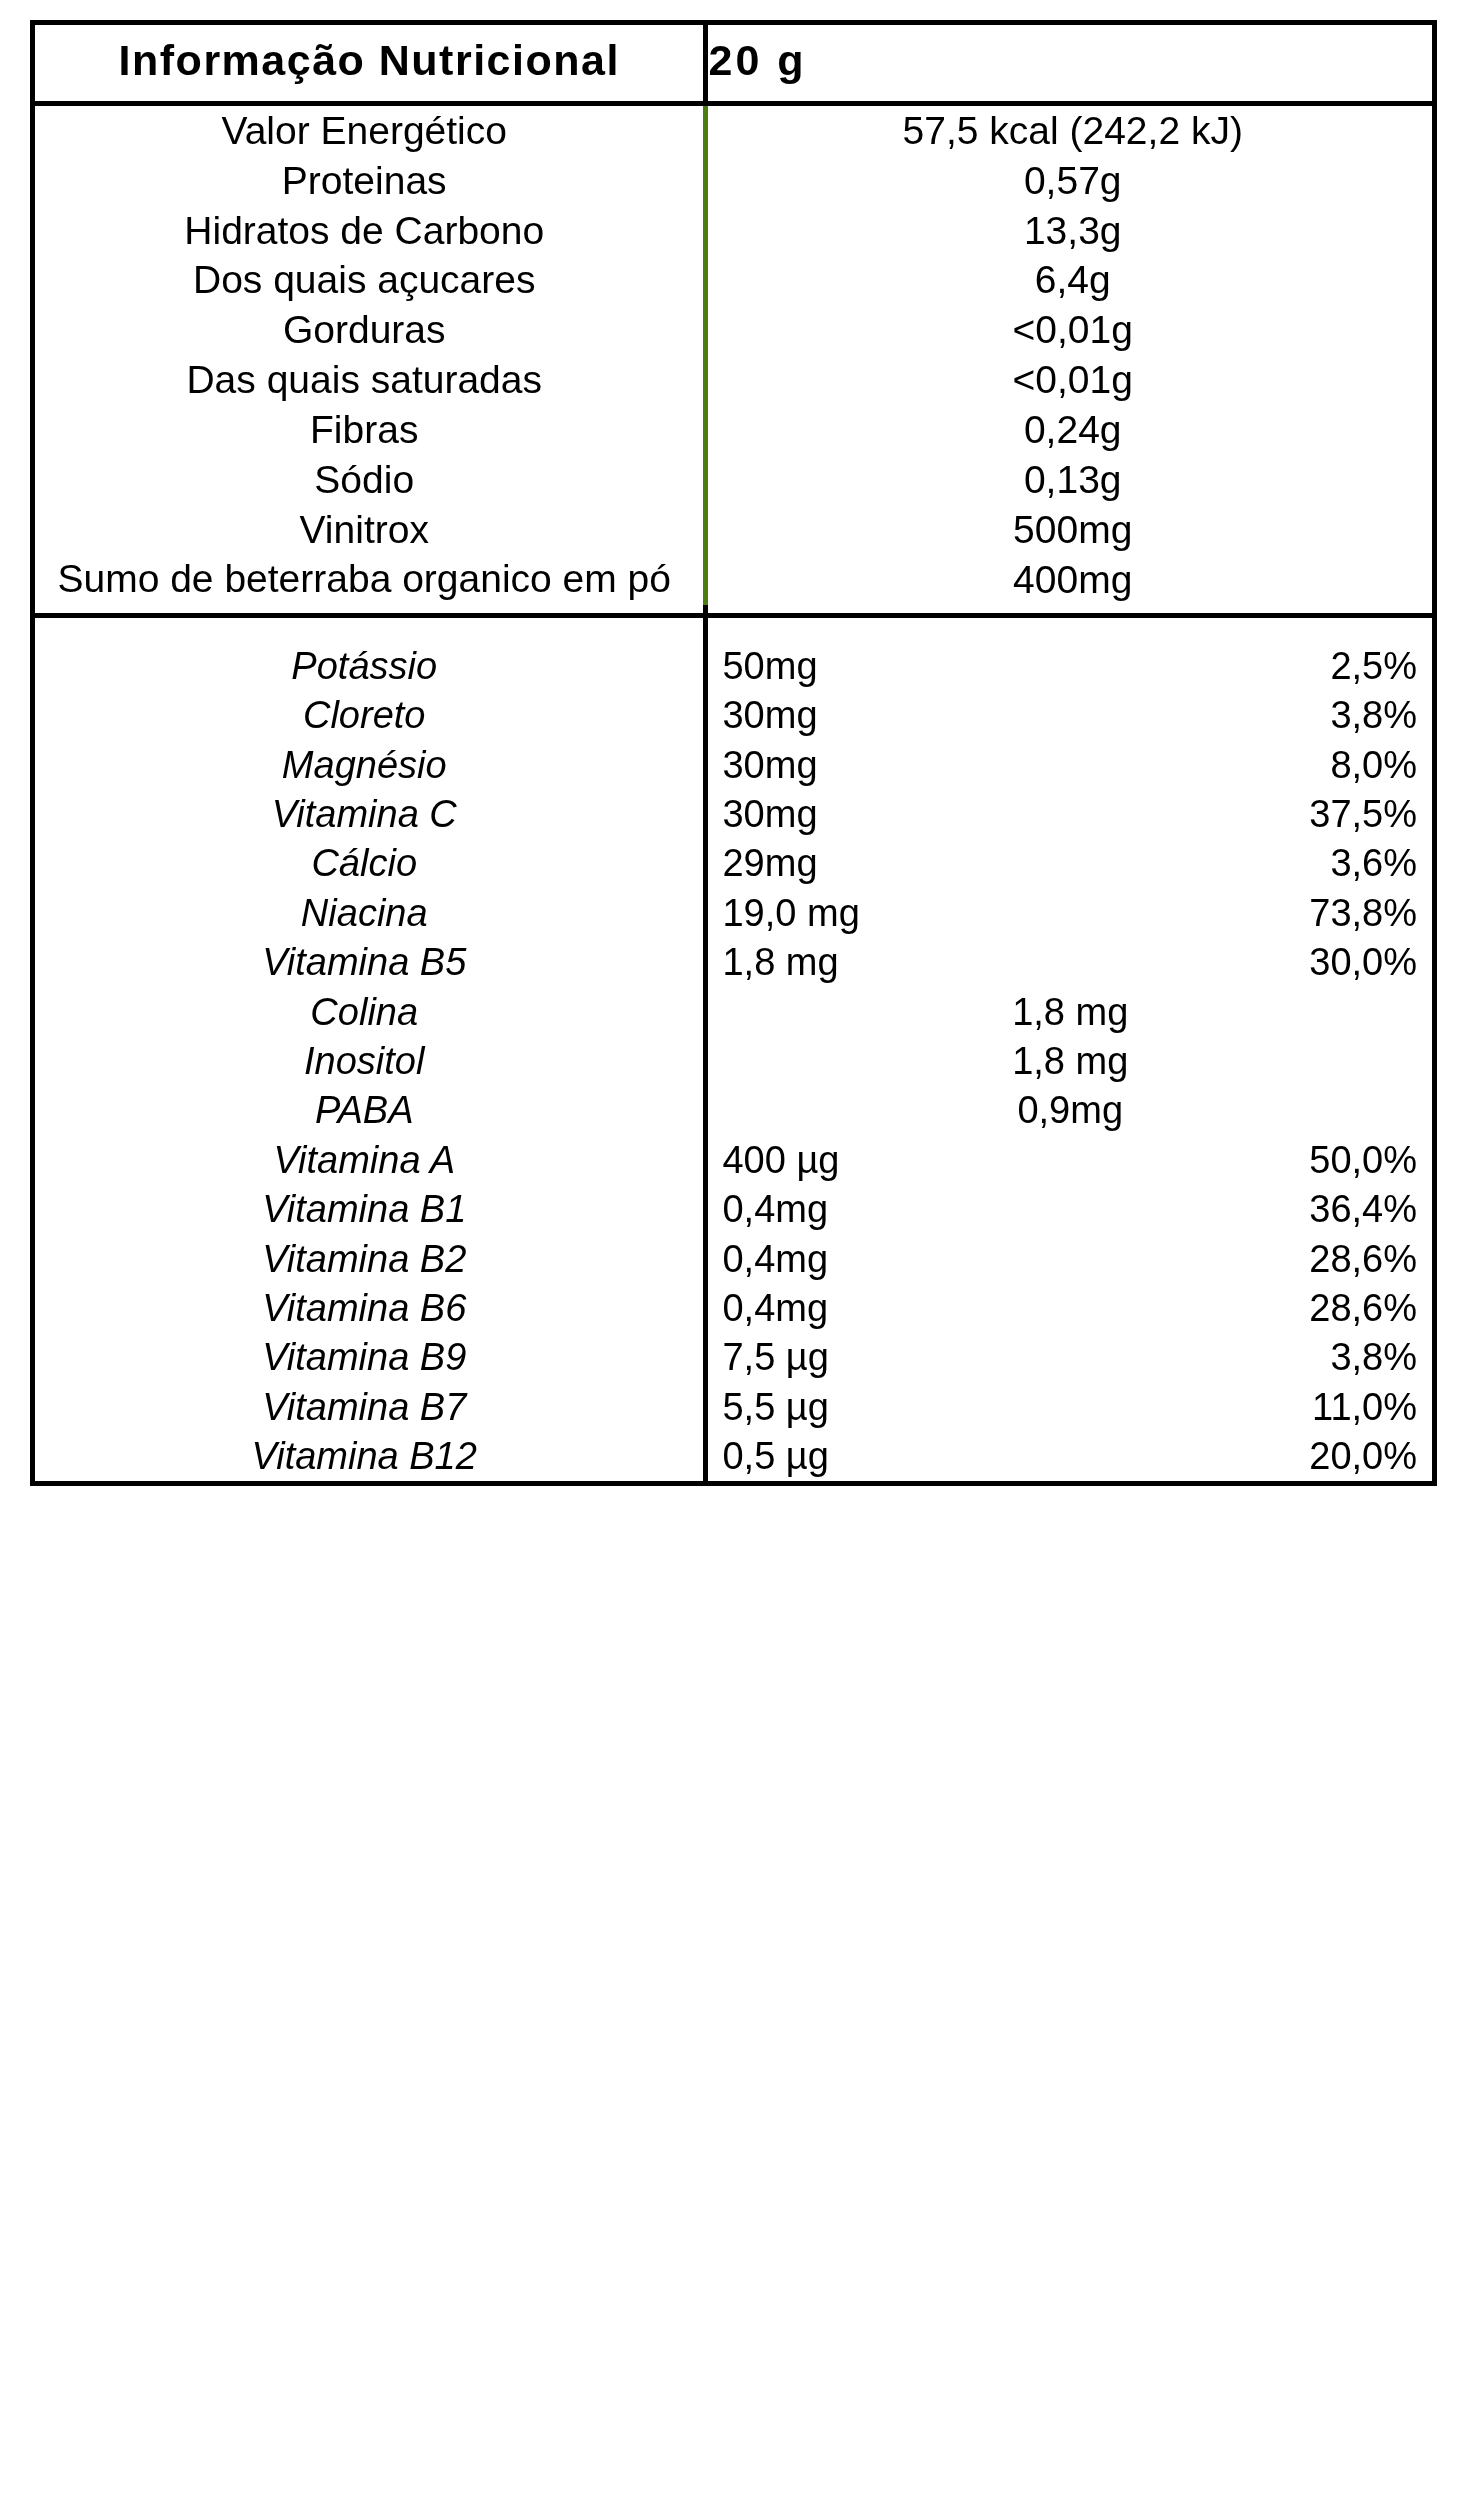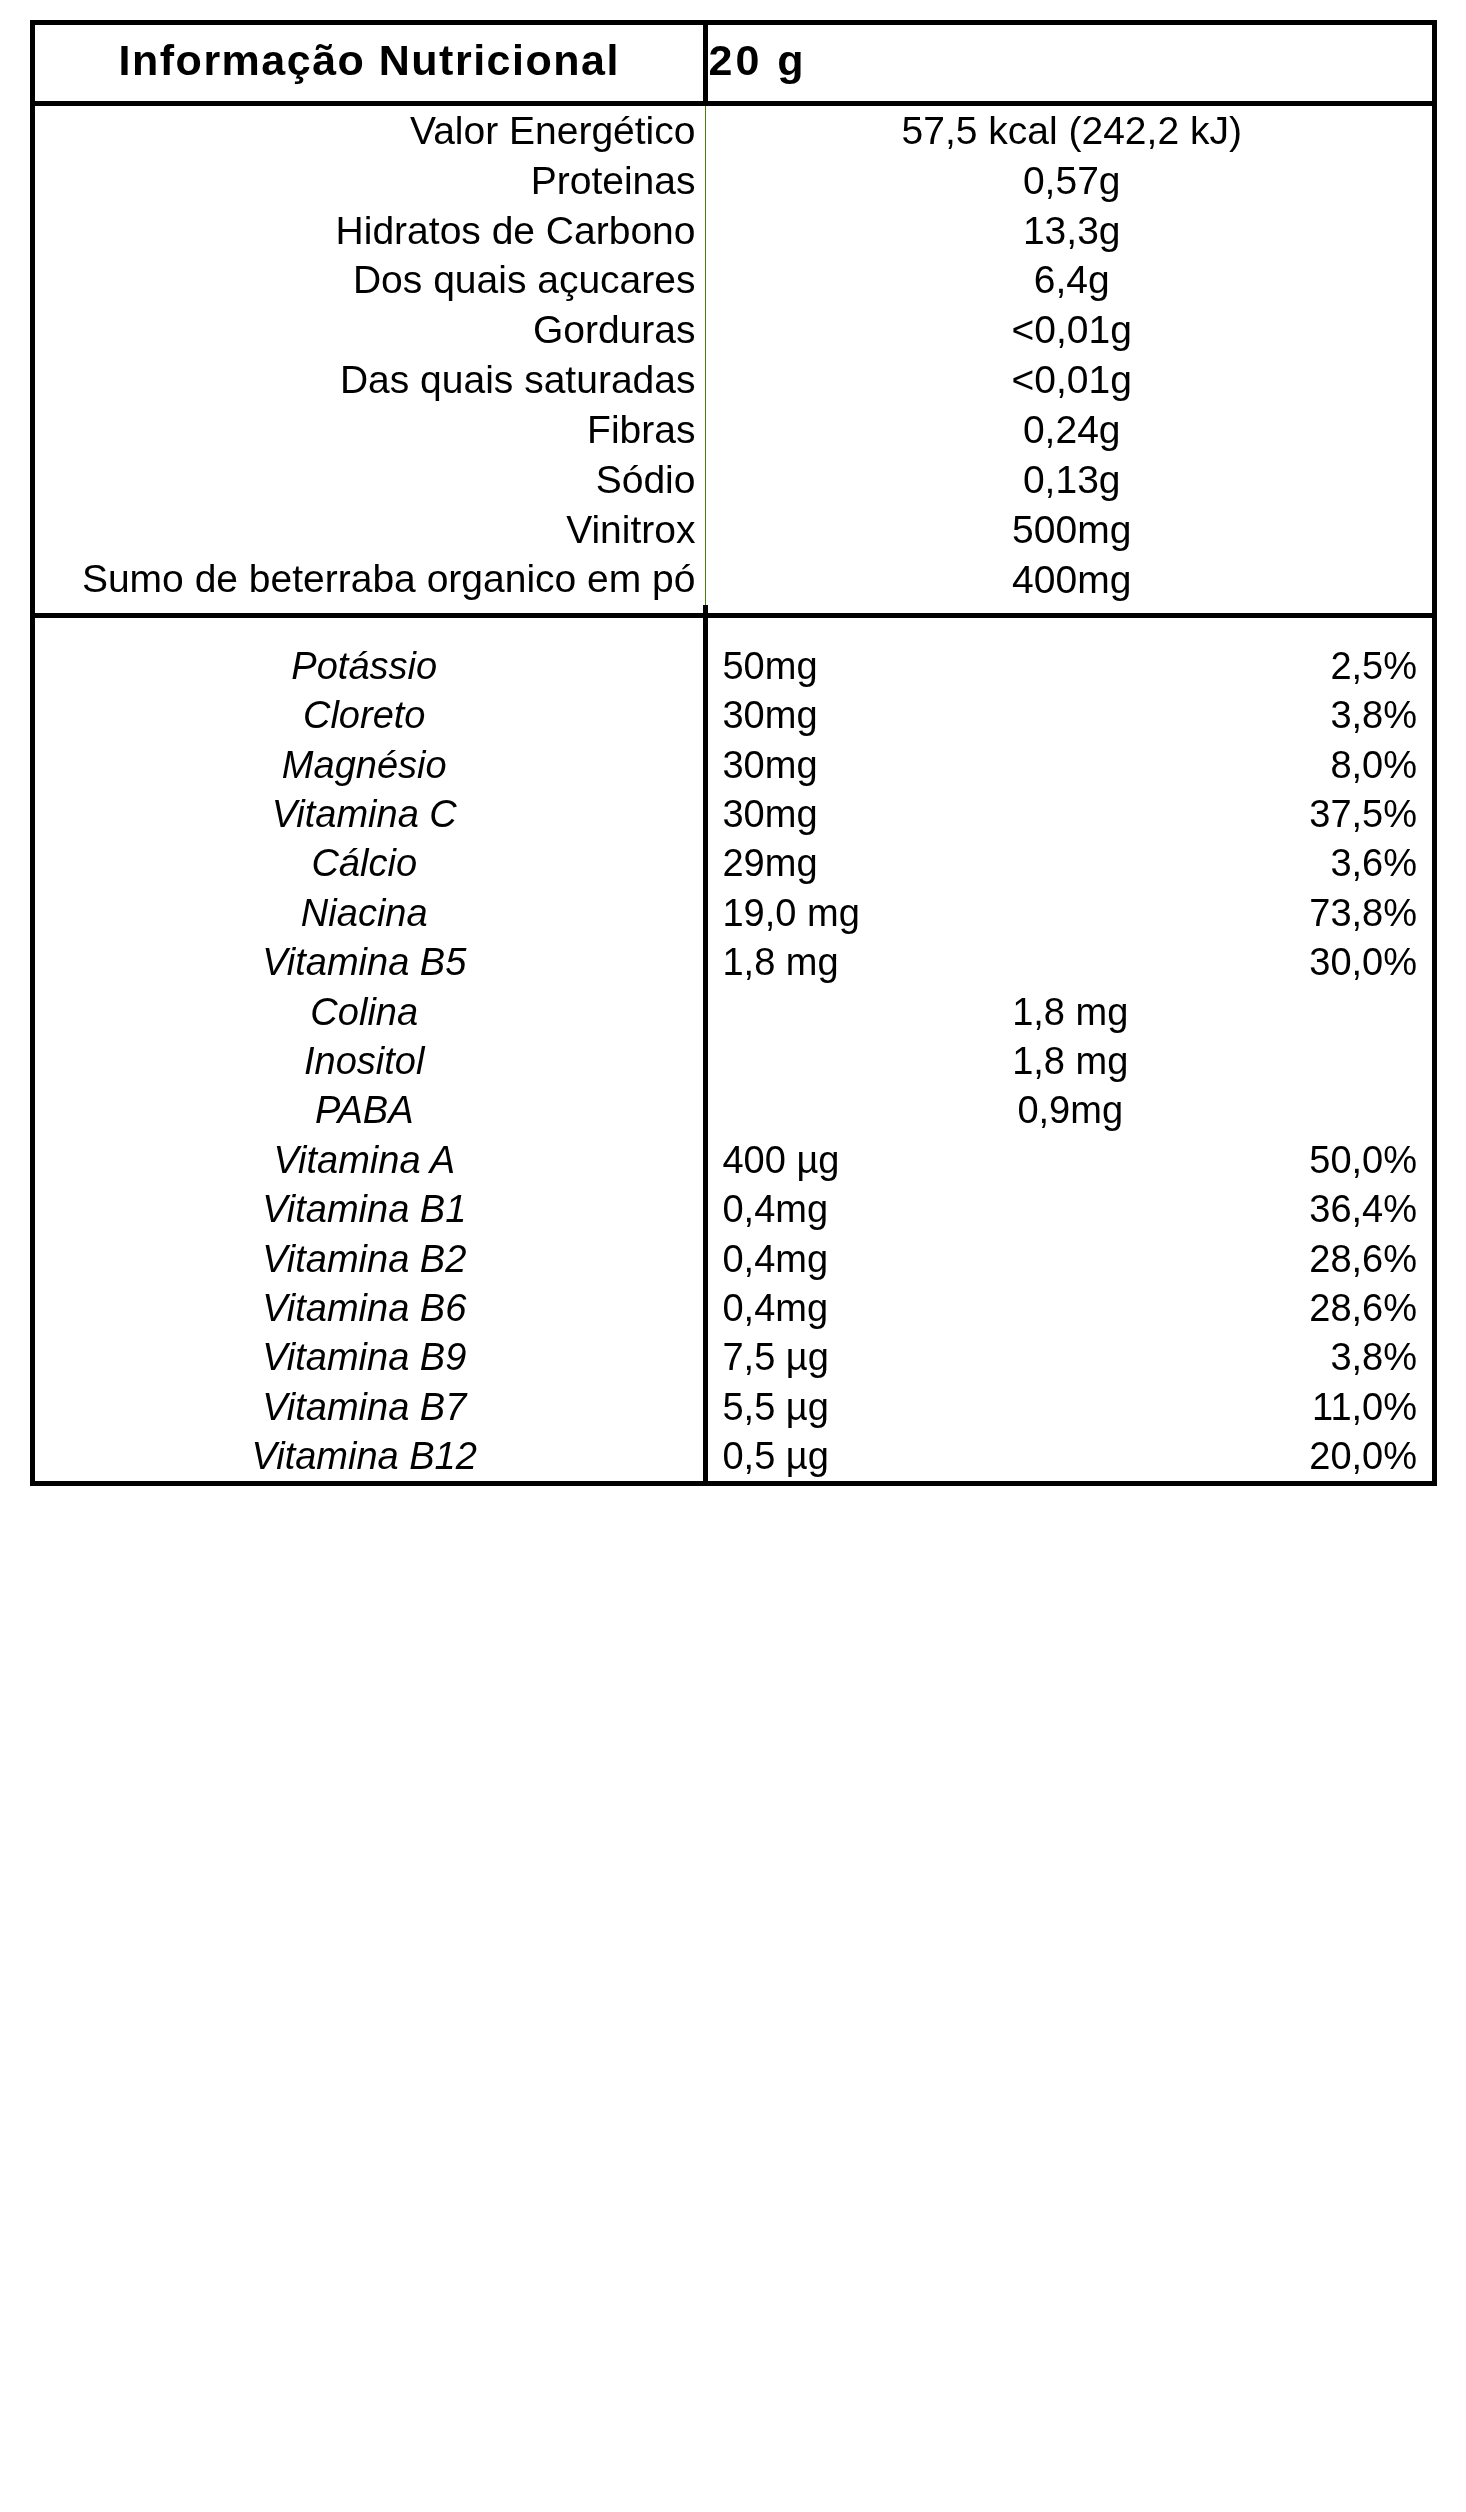--- a/index.html
+++ b/index.html
@@ -59,22 +59,22 @@
   }
 
   
   .macro td {
     font-size: 39px;
     line-height: 1.28;
     padding: 0;
     vertical-align: top;
   }
   .macro td.name {
-    text-align: right;
-    border-right: 1px solid #4d7c0f;
+    text-align: center;
+    border-right: 5px solid #4d7c0f;
     padding-right: 10px;
   }
   .macro td.value {
     text-align: center;
     padding-left: 5px;
   }
   .macro td.name.wrap2 {
     line-height: 1.25;
   }
 

